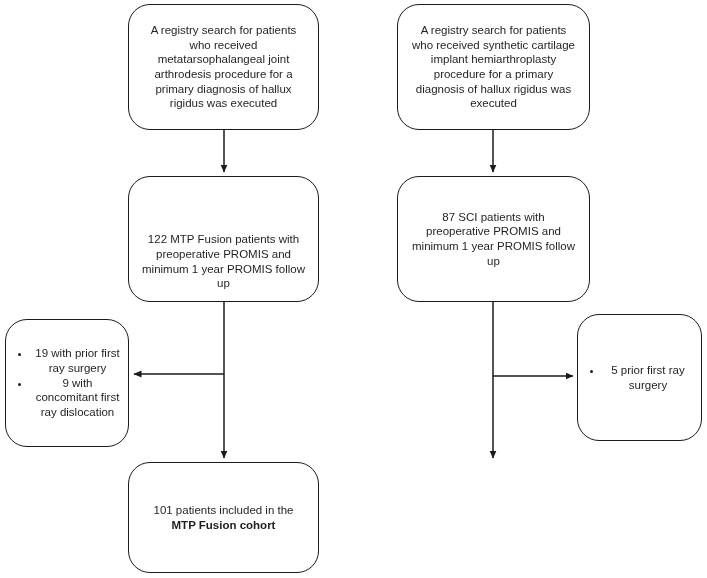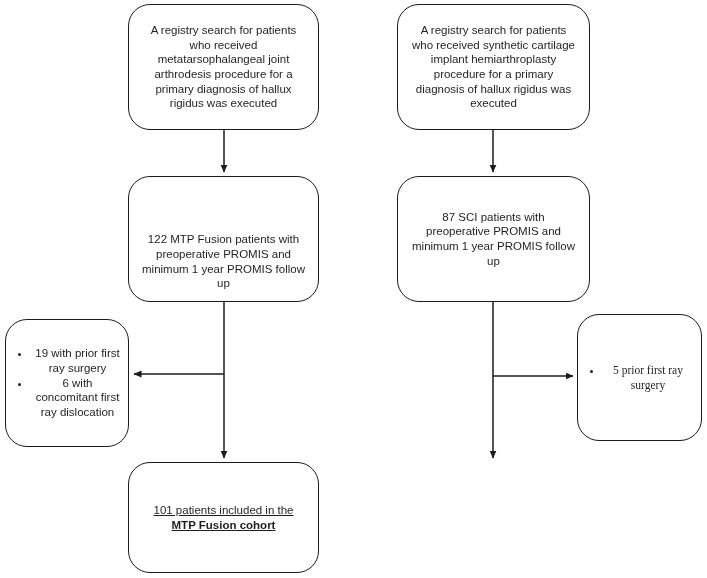--- a/index.html
+++ b/index.html
@@ -26,22 +26,22 @@
     padding: 10px 12px;
     font-size: 11.5px;
     line-height: 1.28;
     color: #1f1f1f;
   }
   .box-tl { left: 128px; top: 4px;   width: 191px; height: 126px; }
   .box-tr { left: 397px; top: 4px;   width: 193px; height: 126px; }
   .box-ml { left: 128px; top: 176px; width: 191px; height: 126px; align-items: flex-end; }
   .box-mr { left: 397px; top: 176px; width: 193px; height: 126px; justify-content: center; }
   .box-el { left: 5px;   top: 319px; width: 124px; height: 128px; padding: 8px 4px 8px 10px; }
-  .box-er { left: 577px; top: 314px; width: 125px; height: 127px; padding: 8px 8px 8px 10px; font-family: Liberation Serif, serif; }
-  .box-bl { left: 128px; top: 462px; width: 191px; height: 111px; text-decoration: underline; }
+  .box-er { left: 577px; top: 314px; width: 125px; height: 127px; padding: 8px 8px 8px 10px; }
+  .box-bl { left: 128px; top: 462px; width: 191px; height: 111px; }
   .box-br { left: 397px; top: 462px; width: 193px; height: 111px; }
   ul.excl {
     list-style: disc;
     padding-left: 15px;
     text-align: center;
   }
   ul.excl li {
     text-align: center;
     line-height: 1.3;
   }
@@ -84,21 +84,21 @@
     <span>122 MTP Fusion patients with preoperative PROMIS and minimum 1 year PROMIS follow up</span>
   </div>
 
   <div class="flowbox box-mr">
     <span>87 SCI patients with preoperative PROMIS and minimum 1 year PROMIS follow up</span>
   </div>
 
   <div class="flowbox box-el">
     <ul class="excl">
       <li>19 with prior first ray surgery</li>
-      <li>6 with concomitant first ray dislocation</li>
+      <li>9 with concomitant first ray dislocation</li>
     </ul>
   </div>
 
   <div class="flowbox box-er">
     <ul class="excl">
       <li>5 prior first ray surgery</li>
     </ul>
   </div>
 
   <div class="flowbox box-bl">

